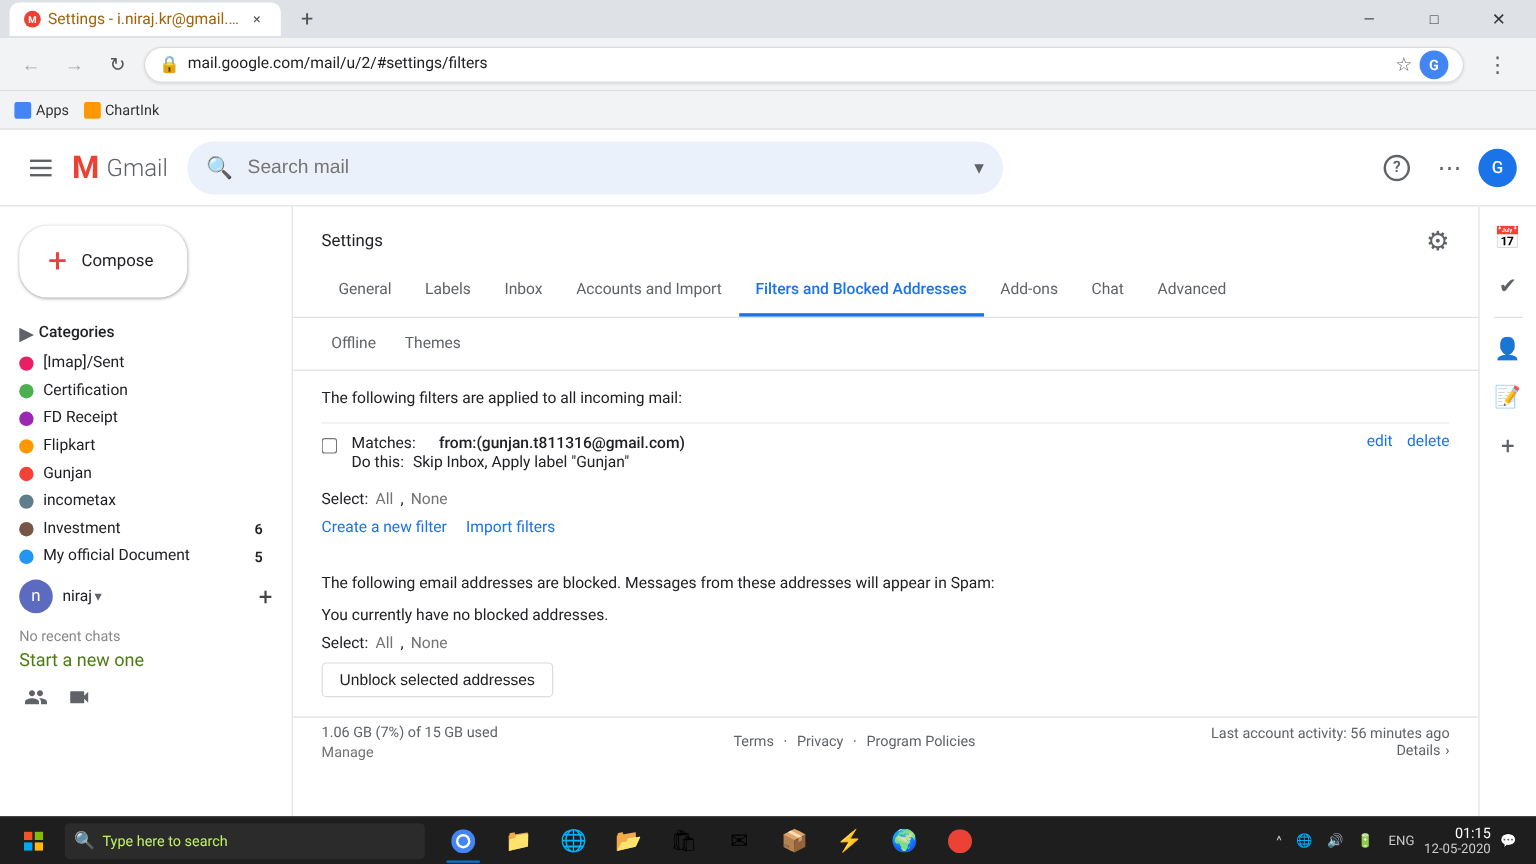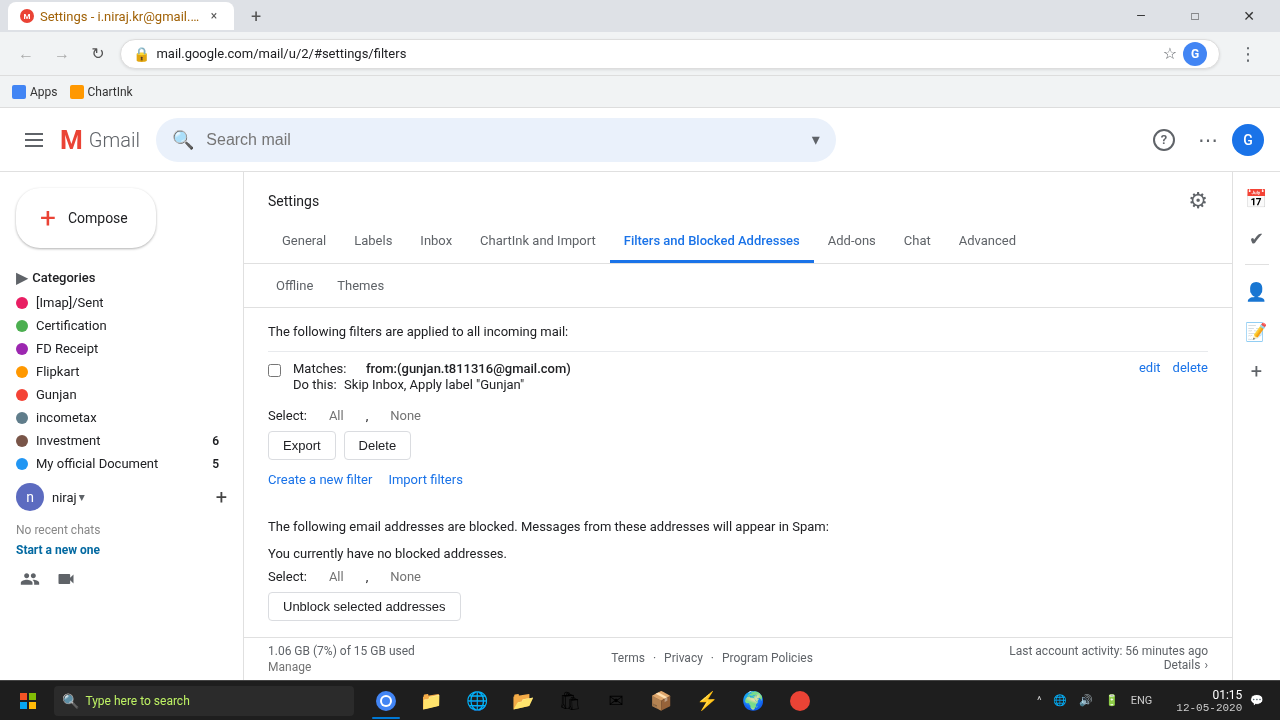--- a/index.html
+++ b/index.html
@@ -43,21 +43,21 @@
 
     
     .chat-section { padding: 8px 16px; }
     .chat-header { display: flex; align-items: center; justify-content: space-between; margin-bottom: 8px; }
     .chat-add { font-size: 20px; color: #444; cursor: pointer; }
     .chat-avatar { width: 28px; height: 28px; border-radius: 50%; background: #aaa; overflow: hidden; display: flex; align-items: center; justify-content: center; font-size: 14px; color: white; margin-right: 8px; cursor: pointer; }
     .chat-user { display: flex; align-items: center; }
     .chat-user-name { font-size: 13px; color: #202124; }
     .chat-user-arrow { font-size: 12px; color: #5f6368; margin-left: 2px; }
     .chat-no-recent { font-size: 12px; color: #888; padding: 4px 0; }
-    .chat-start-link { font-size: 12px; color: #0369a1; cursor: pointer; font-weight: bold; }
+    .chat-start-link { font-size: 15px; color: #4d7c0f; cursor: pointer; }
     .chat-icons { display: flex; align-items: center; gap: 8px; margin-top: 8px; }
     .chat-icon-btn { width: 28px; height: 28px; display: flex; align-items: center; justify-content: center; cursor: pointer; color: #5f6368; font-size: 16px; }
 
     
     .settings-header { display: flex; align-items: center; justify-content: space-between; padding: 16px 24px 0 24px; }
     .settings-title { font-size: 14px; color: #202124; font-weight: 400; }
     .settings-gear { font-size: 22px; color: #5f6368; cursor: pointer; }
 
     
     .settings-tabs { border-bottom: 1px solid #e0e0e0; padding: 0 24px; display: flex; gap: 0; margin-top: 8px; overflow-x: auto; }
@@ -74,21 +74,21 @@
     .filter-row { display: flex; align-items: flex-start; padding: 8px 0; border-top: 1px solid #e8eaed; gap: 12px; }
     .filter-checkbox { margin-top: 4px; cursor: pointer; }
     .filter-details { flex: 1; }
     .filter-matches { font-size: 13px; color: #202124; }
     .filter-email { font-weight: 500; }
     .filter-do { font-size: 13px; color: #202124; }
     .filter-actions { display: flex; gap: 12px; align-items: center; }
     .filter-link { color: #1a73e8; font-size: 13px; cursor: pointer; text-decoration: none; }
 
     
-    .select-row { display: flex; align-items: center; gap: 22px; margin: 8px 0; font-size: 13px; color: #202124; }
+    .select-row { display: flex; align-items: center; gap: 6px; margin: 8px 0; font-size: 13px; color: #202124; }
     .select-link { color: #737373; cursor: pointer; }
 
     
     .action-btn { padding: 6px 14px; border: 1px solid #dadce0; border-radius: 4px; background: #fff; font-size: 13px; color: #202124; cursor: pointer; }
 
     
     .filter-links { display: flex; gap: 16px; margin: 8px 0 16px 0; }
     .filter-page-link { color: #1a73e8; font-size: 13px; cursor: pointer; text-decoration: none; }
 
     
@@ -125,23 +125,23 @@
     .taskbar-start { width: 48px; height: 40px; display: flex; align-items: center; justify-content: center; cursor: pointer; }
     .taskbar-search { flex: 1; max-width: 300px; height: 30px; background: #2b2b2b; border-radius: 4px; display: flex; align-items: center; padding: 0 8px; gap: 6px; }
     .taskbar-search-icon { color: #aaa; font-size: 14px; }
     .taskbar-search-text { font-size: 12px; color: #bef264; }
     .taskbar-apps { display: flex; align-items: center; gap: 2px; margin-left: 8px; }
     .taskbar-app { width: 44px; height: 40px; display: flex; flex-direction: column; align-items: center; justify-content: center; cursor: pointer; position: relative; }
     .taskbar-app-icon { width: 24px; height: 24px; border-radius: 4px; display: flex; align-items: center; justify-content: center; font-size: 16px; }
     .taskbar-app-indicator { width: 28px; height: 2px; background: #0078d4; border-radius: 1px; position: absolute; bottom: 2px; }
     .taskbar-right { margin-left: auto; display: flex; align-items: center; gap: 4px; padding: 0 8px; }
     .taskbar-right-item { font-size: 11px; color: #ccc; padding: 2px 4px; cursor: pointer; }
-    .taskbar-time { text-align: right; margin-left: 16px; }
+    .taskbar-time { text-align: right; }
     .taskbar-time-time { font-size: 12px; color: #fff; display: block; }
-    .taskbar-time-date { font-size: 11px; color: #ccc; display: block; font-family: Liberation Mono, monospace; }
+    .taskbar-time-date { font-size: 11px; color: #ccc; display: block; }
 
     .gmail-layout { display: flex; flex-direction: column; height: calc(720px - 32px - 44px - 32px - 40px); }
     .content-area { display: flex; flex: 1; overflow: hidden; }
     .main-area { flex: 1; overflow-y: auto; }
 
     .manage-link { font-size: 12px; color: #737373; cursor: pointer; display: block; margin-top: 2px; }
   </style>
 </head>
 <body>
 
@@ -293,21 +293,21 @@
 
       <div class="settings-header">
         <h1 class="settings-title">Settings</h1>
         <span class="settings-gear">⚙</span>
       </div>
 
       <div class="settings-tabs">
         <div class="settings-tab">General</div>
         <div class="settings-tab">Labels</div>
         <div class="settings-tab">Inbox</div>
-        <div class="settings-tab">ChartInk and Import</div>
+        <div class="settings-tab">Accounts and Import</div>
         <div class="settings-tab active">Filters and Blocked Addresses</div>
         <div class="settings-tab">Add-ons</div>
         <div class="settings-tab">Chat</div>
         <div class="settings-tab">Advanced</div>
       </div>
 
       <div class="settings-subtabs">
         <div class="settings-subtab">Offline</div>
         <div class="settings-subtab">Themes</div>
       </div>
@@ -331,24 +331,20 @@
             <a class="filter-link">edit</a>
             <a class="filter-link">delete</a>
           </div>
         </div>
 
         <div class="select-row">
           <span>Select:</span>
           <a class="select-link">All</a>,
           <a class="select-link">None</a>
         </div>
-        <div style="display:flex;gap:8px;margin-bottom:12px;">
-          <button class="action-btn">Export</button>
-          <button class="action-btn">Delete</button>
-        </div>
 
         <div class="filter-links">
           <a class="filter-page-link">Create a new filter</a>
           <a class="filter-page-link">Import filters</a>
         </div>
       </div>
 
       <div class="blocked-section">
         <p class="blocked-desc">The following email addresses are blocked. Messages from these addresses will appear in Spam:</p>
         <p class="no-blocked">You currently have no blocked addresses.</p>

